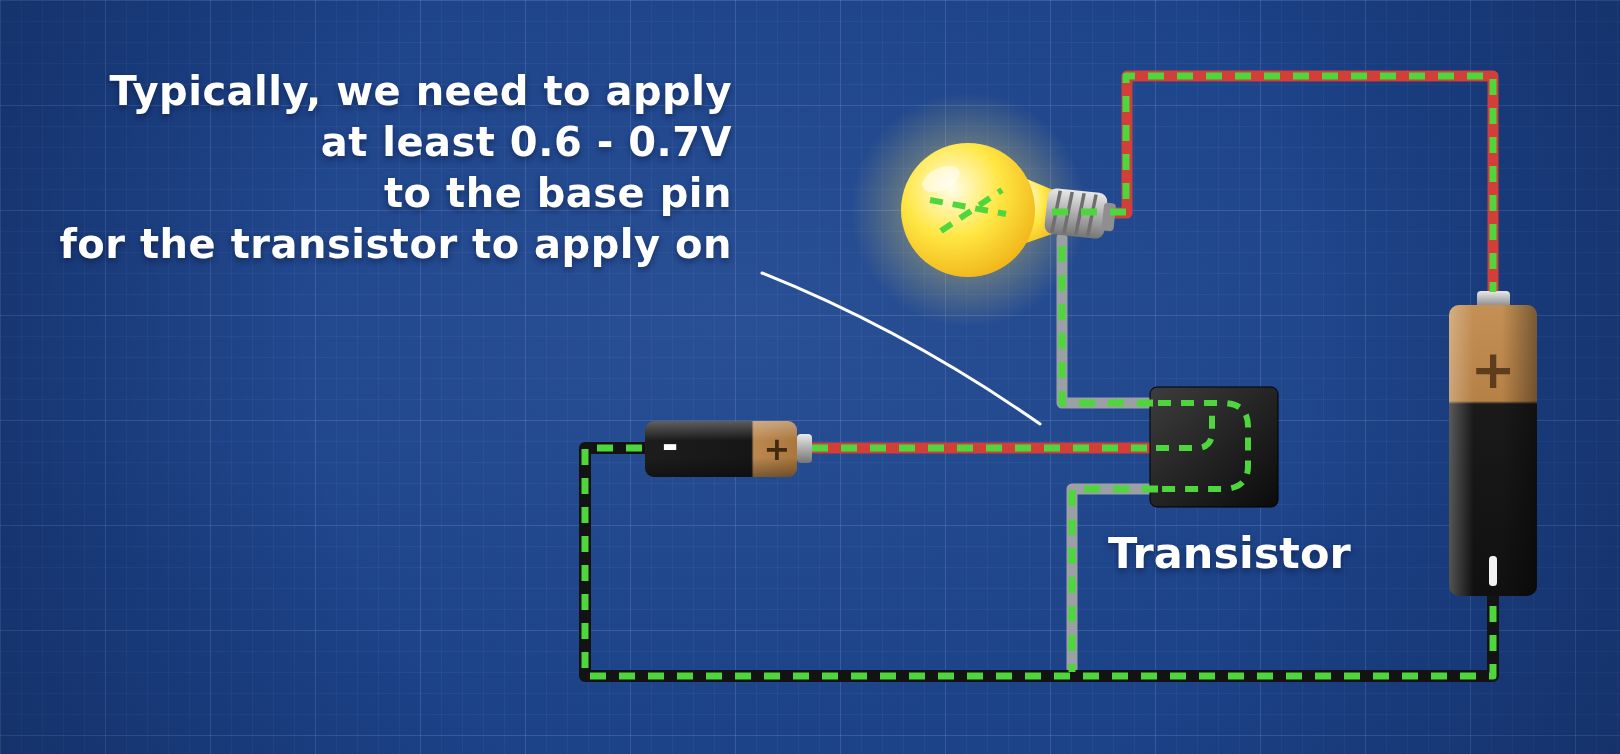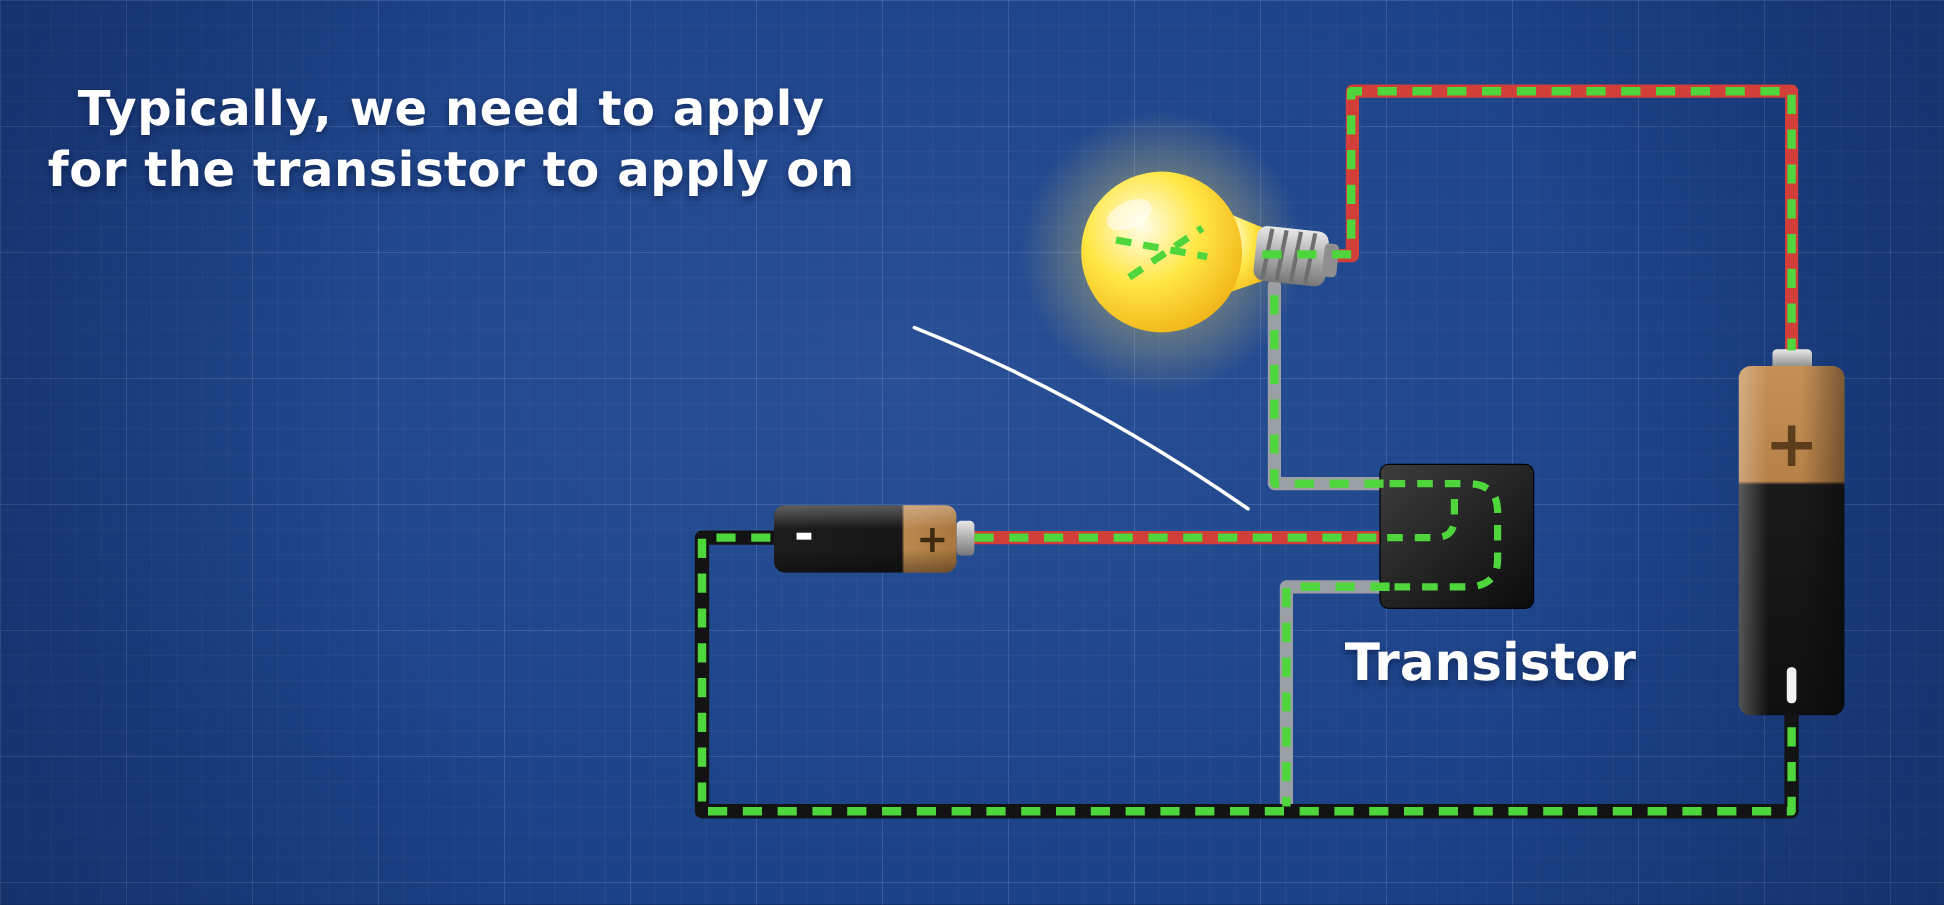--- a/index.html
+++ b/index.html
@@ -14,26 +14,26 @@
       linear-gradient(90deg, rgba(190,215,255,.12) 1px, transparent 1px),
       linear-gradient(rgba(190,215,255,.055) 1px, transparent 1px),
       linear-gradient(90deg, rgba(190,215,255,.055) 1px, transparent 1px);
     background-size:auto, 105px 105px, 105px 105px, 21px 21px, 21px 21px;
   }
   .stage::after {
     content:""; position:absolute; inset:0; pointer-events:none;
     background:radial-gradient(circle at 50% 45%, rgba(0,0,0,0) 55%, rgba(4,12,38,.30) 100%);
   }
   .caption {
-    position:absolute; left:20px; top:66px; width:712px; text-align:center;
+    position:absolute; left:20px; top:66px; width:712px; text-align:right;
     color:var(--text-white,#fff); font-weight:700; font-size:40px; line-height:51px;
     letter-spacing:.5px; text-shadow:0 3px 6px rgba(0,10,40,.45); z-index:3;
   }
   .transistor-label {
-    position:absolute; left:1108px; top:528px; width:268px; text-align:center;
+    position:absolute; left:1108px; top:528px; width:268px; text-align:left;
     color:var(--text-white,#fff); font-weight:700; font-size:43px;
     text-shadow:0 3px 6px rgba(0,10,40,.45); z-index:3;
   }
   .sign { position:absolute; font-weight:700; z-index:3; }
   .main-plus  { left:1449px; top:338px; width:88px; text-align:center; font-size:54px; color:#5e3d1c; }
   .small-minus{ left:648px;  top:422px; width:44px; text-align:center; font-size:40px; color:#ffffff; }
   .small-plus { left:756px;  top:430px; width:42px; text-align:center; font-size:32px; color:#3f2a10; }
   svg.circuit { position:absolute; inset:0; z-index:2; }
   .wire { fill:none; stroke-linecap:round; stroke-linejoin:round; }
   .wire-red  { stroke:var(--wire-red,#d23f38);  stroke-width:11; }
@@ -46,20 +46,22 @@
   .dash-thin { stroke-width:6; stroke-dasharray:13 10; }
   .pointer { fill:none; stroke:#ffffff; stroke-width:3; stroke-linecap:round; }
 </style>
 </head>
 <body>
 
 <div class="stage">
 
   <div class="caption">
     <div>Typically, we need to apply</div>
+    <div>at least 0.6 - 0.7V</div>
+    <div>to the base pin</div>
     <div>for the transistor to apply on</div>
   </div>
 
   <svg class="circuit" viewBox="0 0 1620 754" width="1620" height="754">
     <defs>
       <radialGradient id="glowGrad" cx="50%" cy="50%" r="50%">
         <stop offset="0%" stop-color="#ffe564" stop-opacity="0.65"></stop>
         <stop offset="55%" stop-color="#ffe564" stop-opacity="0.28"></stop>
         <stop offset="100%" stop-color="#ffe564" stop-opacity="0"></stop>
       </radialGradient>

